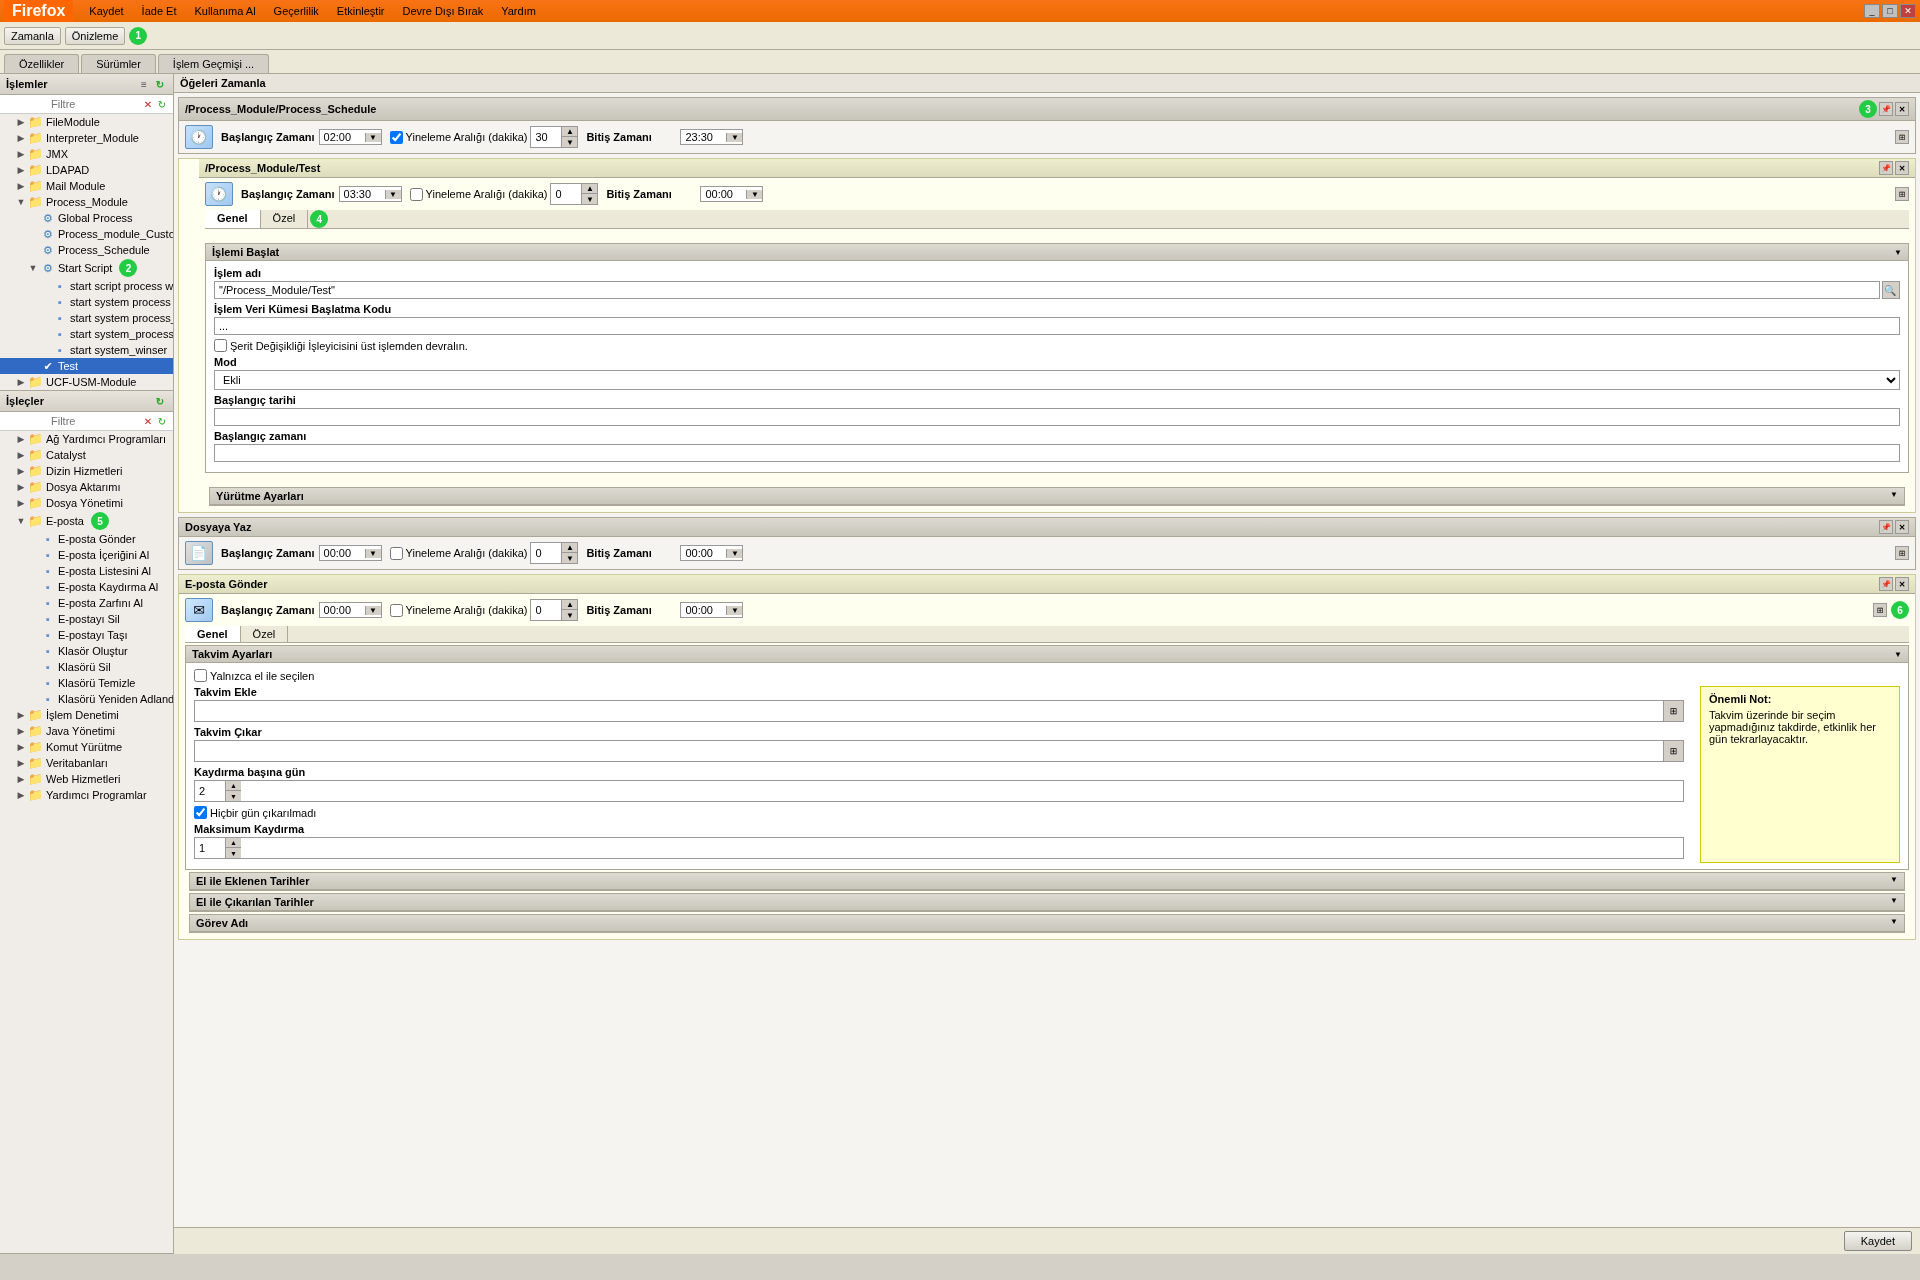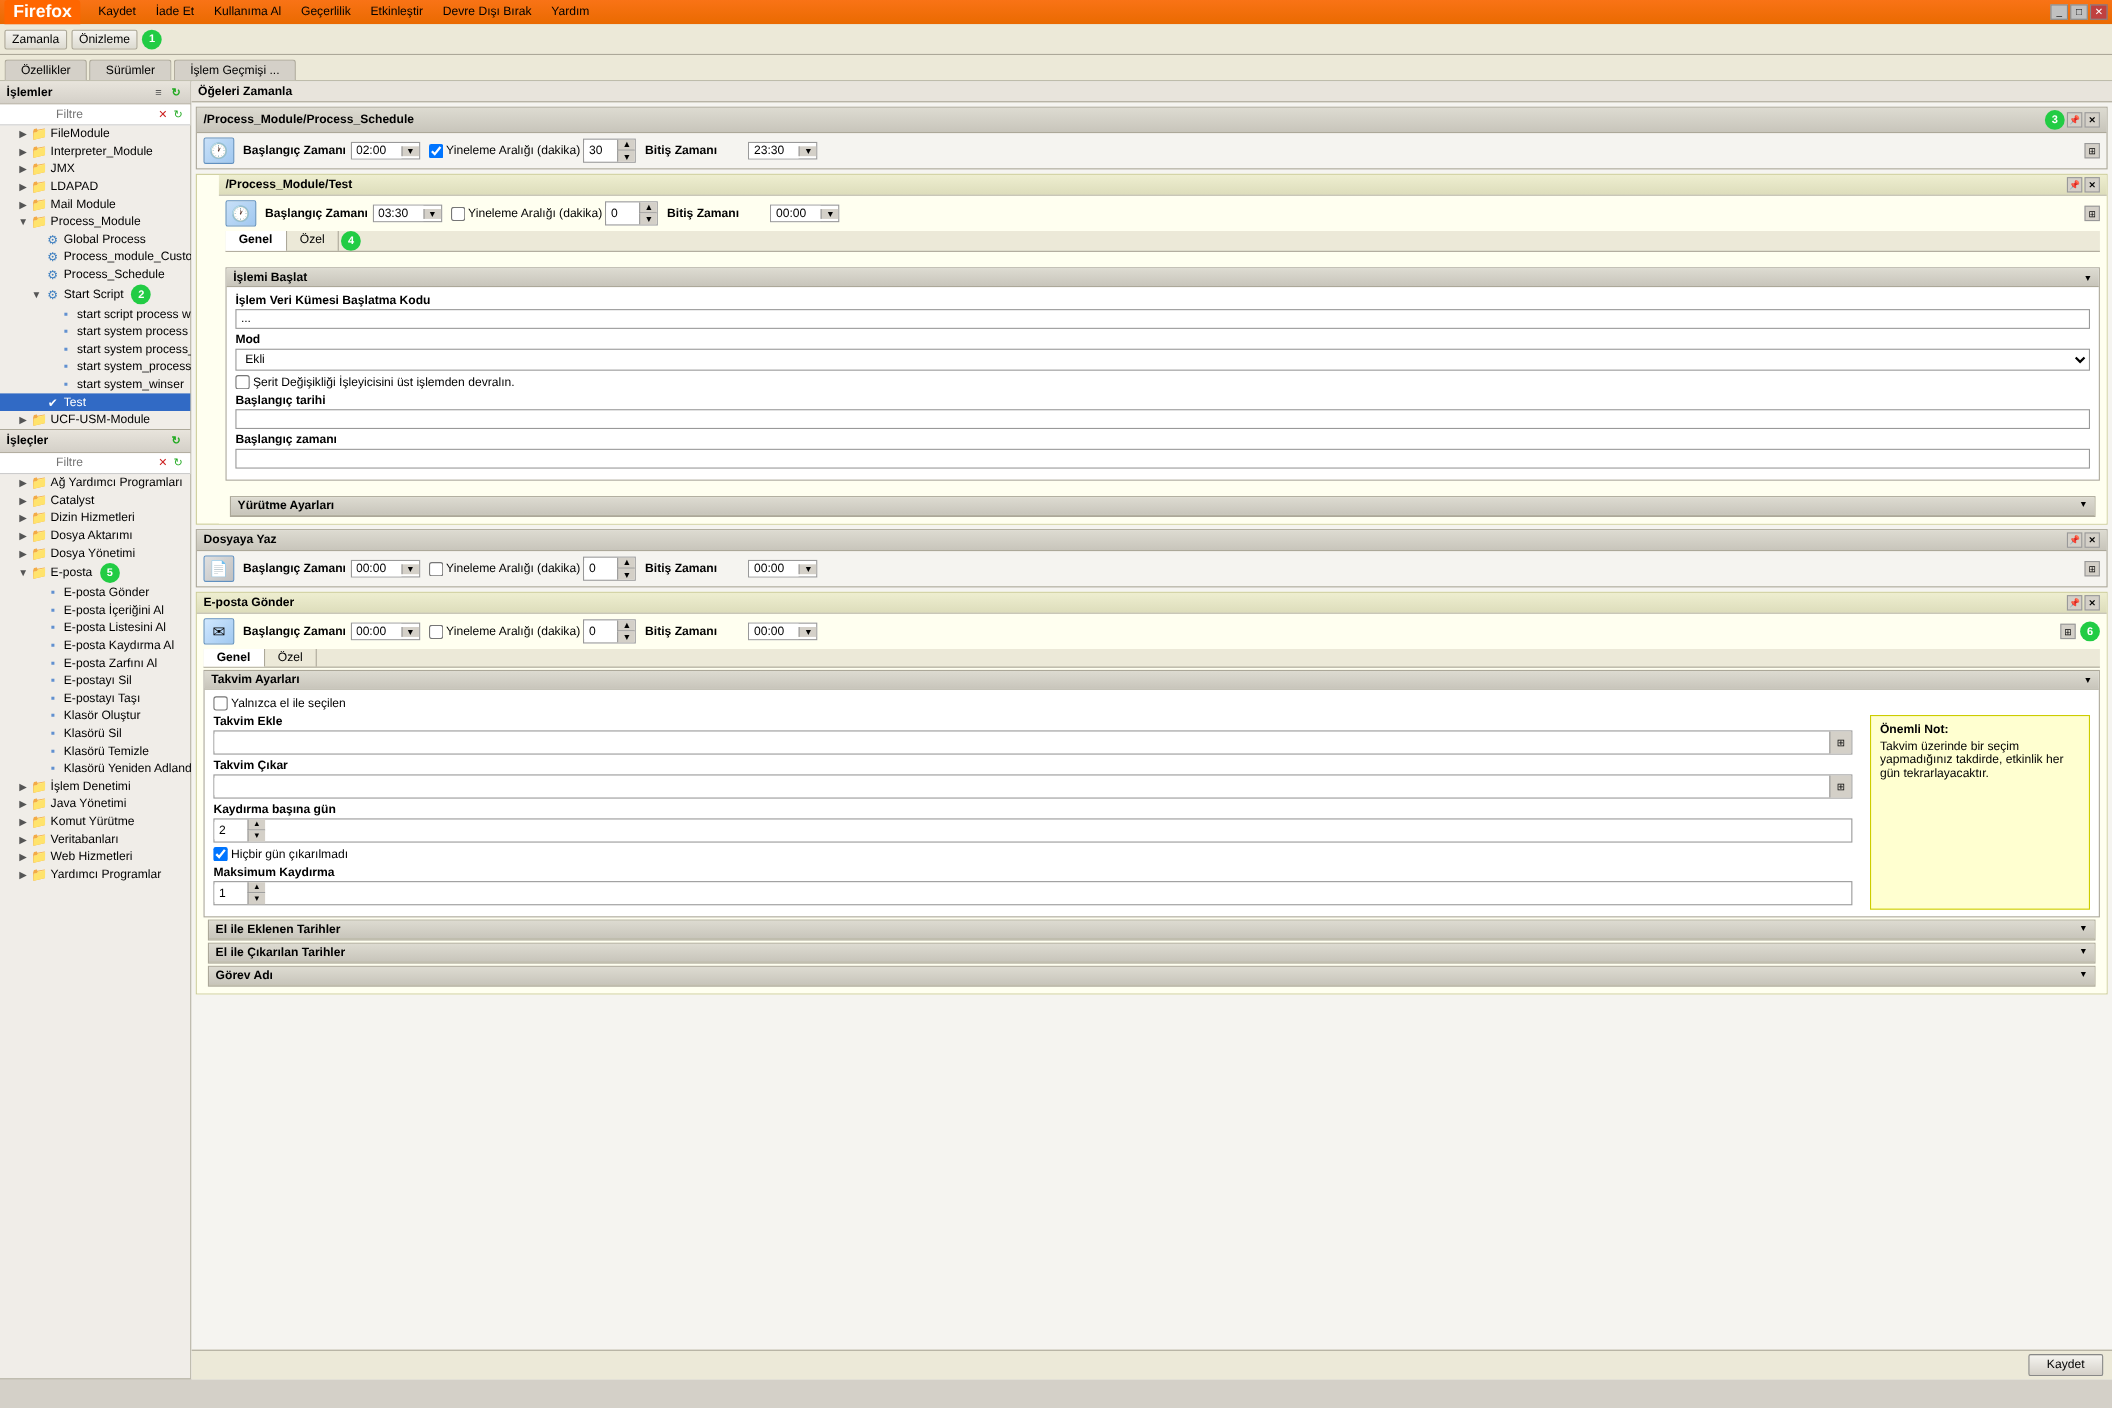--- a/index.html
+++ b/index.html
@@ -484,38 +484,45 @@
               <div style="width:18px; height:18px; border-radius:50%; background:#22cc44; color:white; font-weight:bold; font-size:10px; display:inline-flex; align-items:center; justify-content:center; margin-left:2px; align-self:center;">4</div>
             </div>
 
             <div class="detail-section" style="margin:14px 0;">
               <div class="detail-header">
                 <span>İşlemi Başlat</span>
                 <span class="collapse-arrow">▼</span>
               </div>
               <div class="form-section">
                 <div class="form-row">
+                  <div class="form-label">İşlem adı</div>
+                  <div class="form-input-row">
+                    <input class="form-input-search" value="&quot;/Process_Module/Test&quot;" style="flex: 1 1 0%;">
+                    <span style="width:18px; height:18px; background:#d4d0c8; border:1px solid #999; display:flex; align-items:center; justify-content:center; cursor:pointer; font-size:10px;">🔍</span>
+                  </div>
+                </div>
+                <div class="form-row">
                   <div class="form-label">İşlem Veri Kümesi Başlatma Kodu</div>
                   <div class="form-input-row">
                     <input class="form-input-search" value="..." style="flex: 1 1 0%;">
                   </div>
+                </div>
+                <div class="form-row">
+                  <label class="checkbox-label">
+                    <input type="checkbox" style="">
+                    <span>Şerit Değişikliği İşleyicisini üst işlemden devralın.</span>
+                  </label>
                 </div>
                 <div class="form-row">
                   <div class="form-label">Mod</div>
                   <div class="form-input-row">
                     <select class="form-select">
                       <option>Ekli</option>
                     </select>
                   </div>
-                </div>
-                <div class="form-row">
-                  <label class="checkbox-label">
-                    <input type="checkbox" style="">
-                    <span>Şerit Değişikliği İşleyicisini üst işlemden devralın.</span>
-                  </label>
                 </div>
                 <div class="form-row">
                   <div class="form-label">Başlangıç tarihi</div>
                   <input class="form-input" style="">
                 </div>
                 <div class="form-row">
                   <div class="form-label">Başlangıç zamanı</div>
                   <input class="form-input" style="">
                 </div>
               </div>

